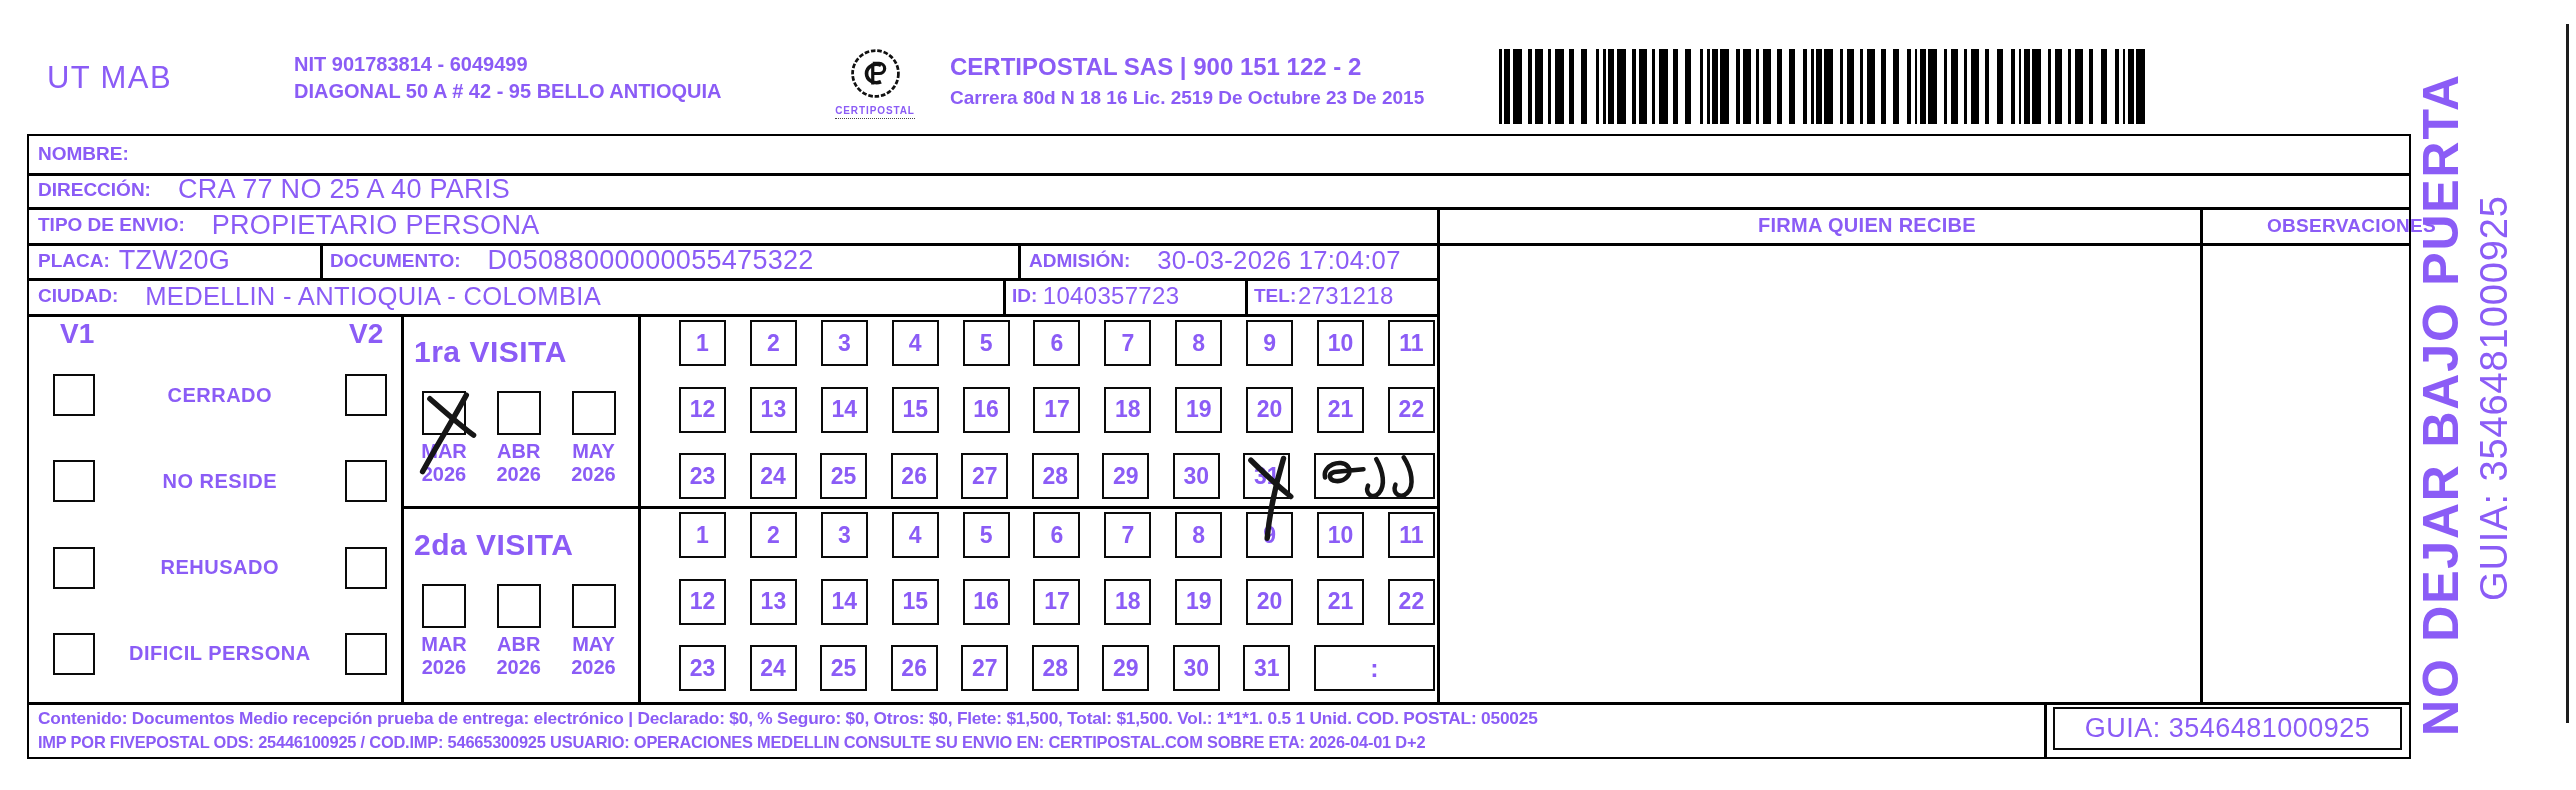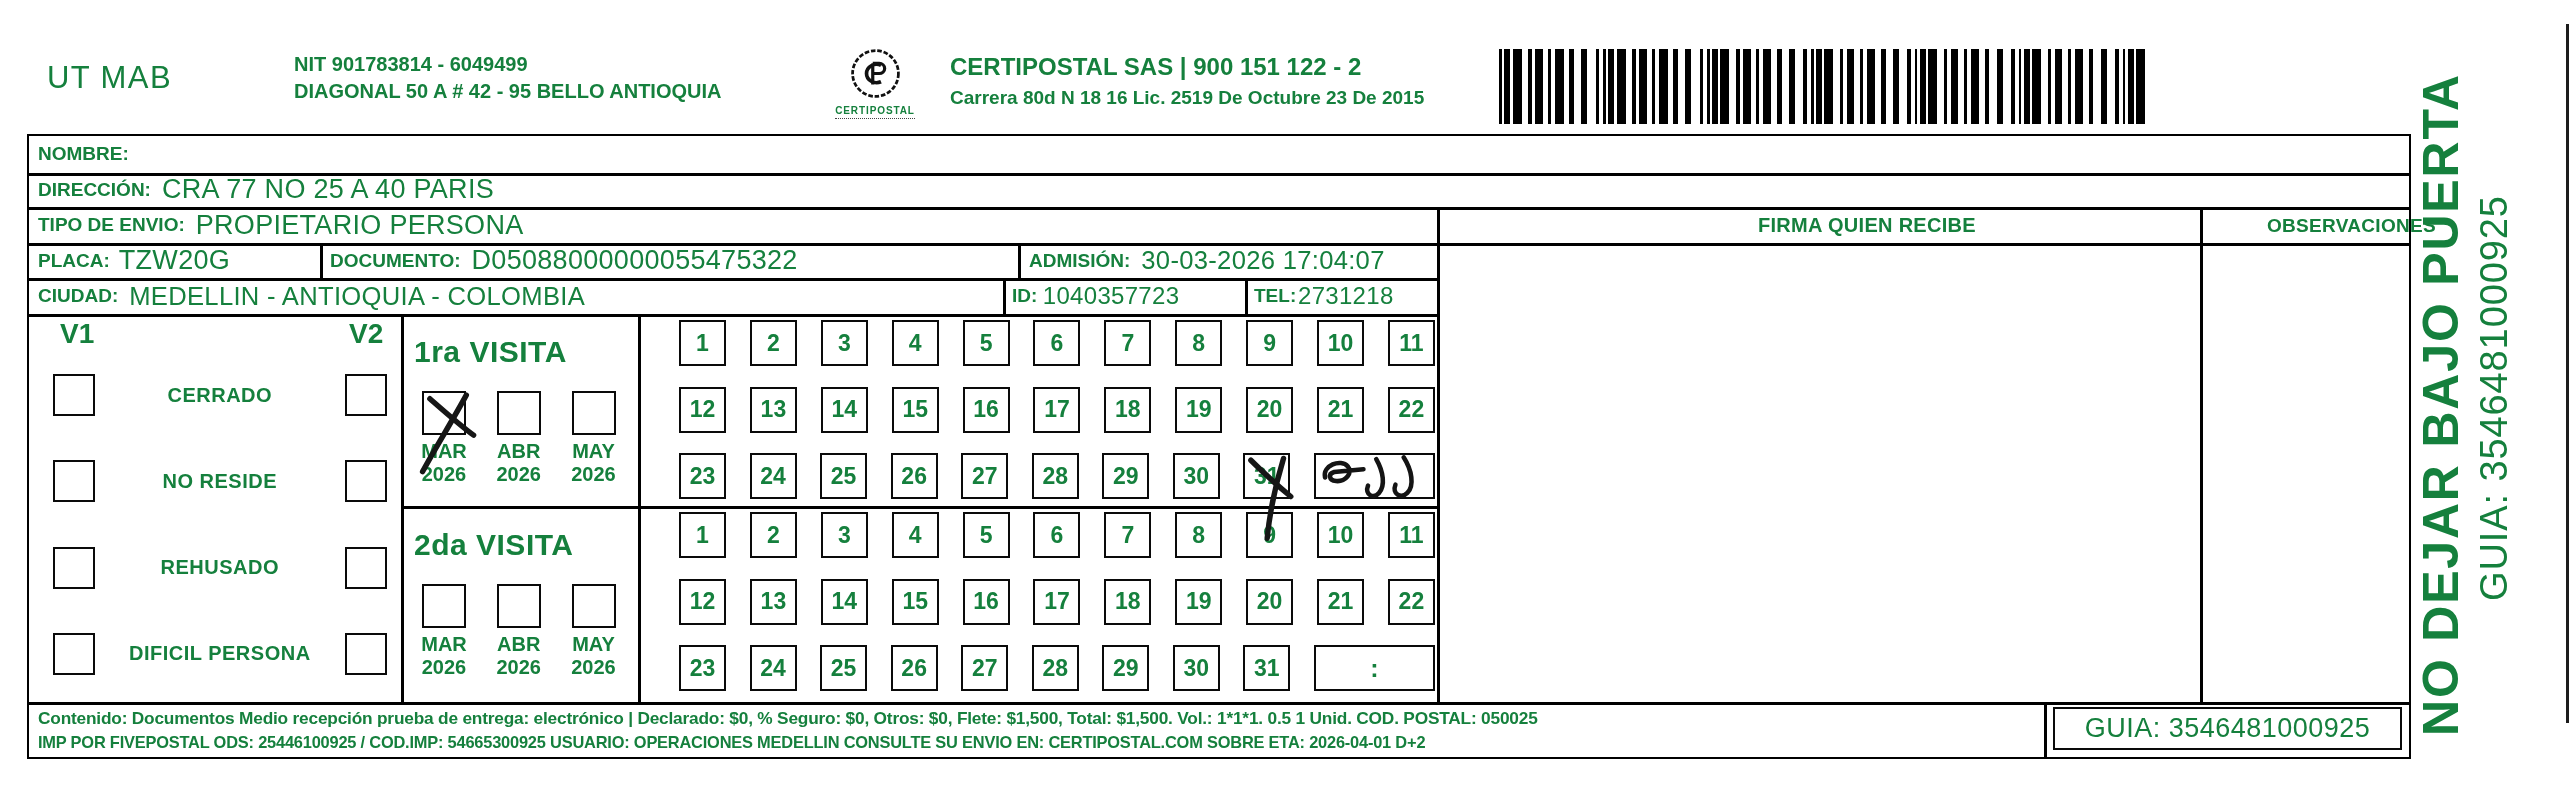--- a/index.html
+++ b/index.html
@@ -1,17 +1,17 @@
 <!DOCTYPE html>
 <html style="font-size:14.6px"><head>
 <meta charset="utf-8">
 <style>
   html,body{margin:0;padding:0;background:#fff;}
   .sheet{position:relative;width:2576px;height:791px;background:#ffffff;
-         font-family:"Liberation Sans",sans-serif;color:#15803d;overflow:hidden;}
+         font-family:"Liberation Sans",sans-serif;color:#8b5cf6;overflow:hidden;}
 
   
   .h-sender{position:absolute;left:47px;top:60px;font-size:31px;letter-spacing:1.4px;}
   .h-nit{position:absolute;left:294px;top:51px;font-size:20px;font-weight:bold;line-height:27px;white-space:nowrap;}
   .logo{position:absolute;left:822px;top:46px;width:106px;text-align:center;}
   .logo-cap{font-size:10px;font-weight:bold;letter-spacing:0.9px;margin-top:0.9px;}
   .logo-line{height:0;border-top:1.8px dotted #444;margin:1.8px 12.8px 0;}
   .h-company{position:absolute;left:950px;top:53px;white-space:nowrap;}
   .hc1{font-size:24px;font-weight:bold;}
   .hc2{font-size:19px;font-weight:bold;margin-top:6.4px;}
@@ -19,21 +19,21 @@
   .barcode span{display:inline-block;height:100%;background:#000;flex:none;}
   .edge-line{position:absolute;left:2566px;top:24px;width:2.7px;height:699px;background:#1c1c1c;}
 
   
   .tbl{position:absolute;left:27px;top:134px;width:2384px;height:625px;
        border:2.7px solid #000;box-sizing:border-box;background:#fff;}
   .hl,.vl{position:absolute;background:#000;}
   .hl{height:2.7px;}
   .vl{width:2.7px;}
 
-  .frow{position:absolute;display:flex;align-items:center;gap:11px;white-space:nowrap;}
+  .frow{position:absolute;display:flex;align-items:center;gap:27px;white-space:nowrap;}
   .flab{font-weight:bold;font-size:19px;}
   .fval{font-size:27px;letter-spacing:0.3px;}
   .fval.md{font-size:25.6px;}
   .fval.sm{font-size:24px;}
   .thead{position:absolute;display:flex;align-items:center;justify-content:center;
          font-weight:bold;font-size:20px;letter-spacing:0.3px;padding-left:47px;}
 
   
   .status-sec{position:absolute;left:9px;top:181px;width:358px;height:380px;display:flex;flex-direction:column;}
   .status-head{display:flex;justify-content:space-between;padding:0 12.8px 0 22px;

